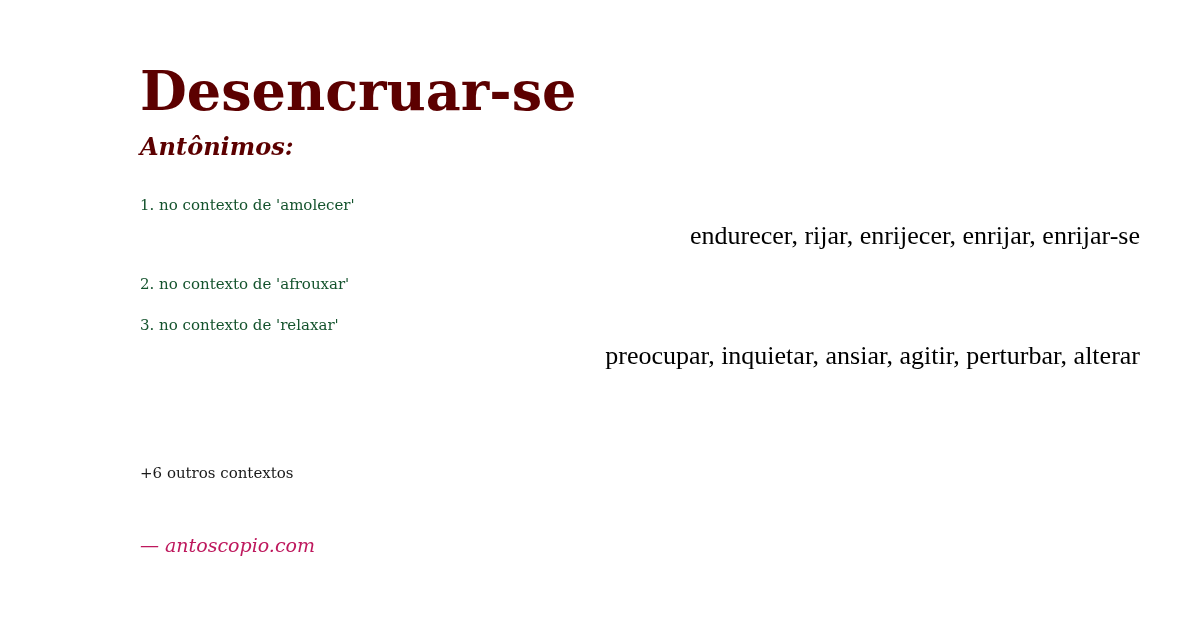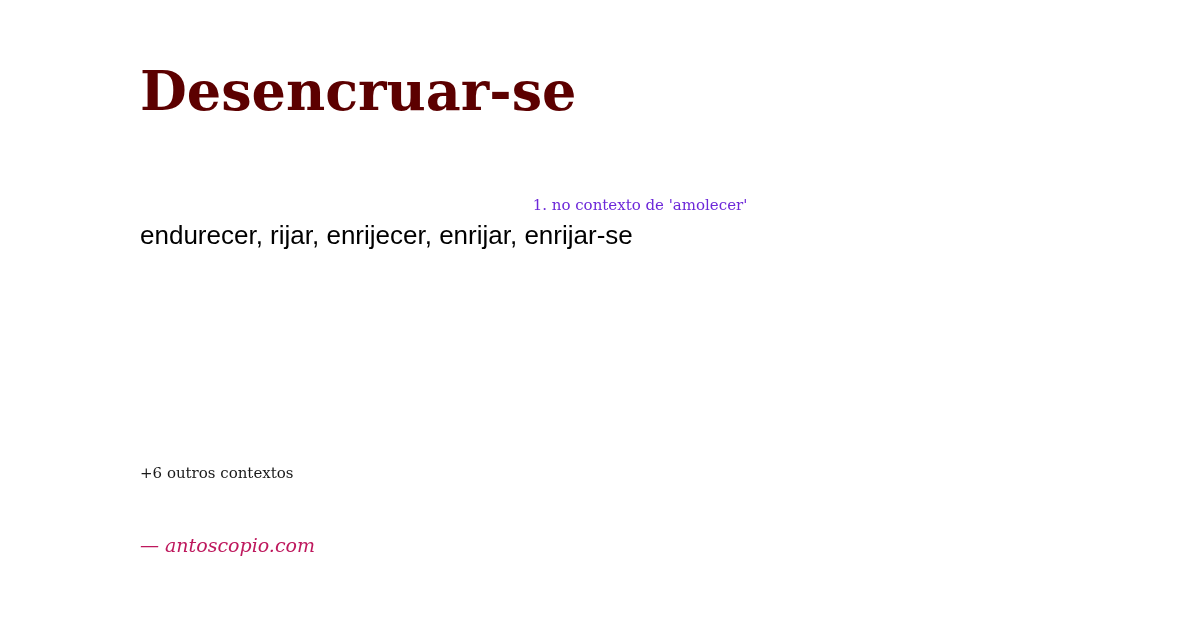--- a/index.html
+++ b/index.html
@@ -49,30 +49,30 @@
     left: 140px;
     top: 196px;
     width: 1000px;
   }
   .sense {
     margin-bottom: 22px;
   }
   .sense-context {
     font-family: "DejaVu Serif", serif;
     font-size: 15px;
-    color: #6d28d9;
+    color: #14532d;
     line-height: 1.3;
     margin-bottom: 2px;
-    text-align: center;
   }
   .sense-words {
-    font-family: Liberation Sans, sans-serif;
+    font-family: Liberation Serif, serif;
     font-size: 26px;
     color: #000000;
     line-height: 1.35;
+    text-align: right;
   }
   .more {
     position: absolute;
     left: 140px;
     top: 464px;
     font-family: "DejaVu Serif", serif;
     font-size: 15px;
     color: #1a1a1a;
   }
   .source {
@@ -85,31 +85,37 @@
     color: #be185d;
   }
 </style>
 </head>
 <body>
 
 <div class="page">
 
   <h1 class="title">Desencruar-se</h1>
 
+  <h2 class="subtitle">Antônimos:</h2>
 
   <div class="senses">
 
     <div class="sense">
       <div class="sense-context">1. no contexto de 'amolecer'</div>
       <div class="sense-words">endurecer, rijar, enrijecer, enrijar, enrijar-se</div>
     </div>
 
     <div class="sense">
+      <div class="sense-context">2. no contexto de 'afrouxar'</div>
     </div>
 
+    <div class="sense">
+      <div class="sense-context">3. no contexto de 'relaxar'</div>
+      <div class="sense-words">preocupar, inquietar, ansiar, agitir, perturbar, alterar</div>
+    </div>
 
   </div>
 
   <div class="more">+6 outros contextos</div>
 
   <div class="source">— antoscopio.com</div>
 
 </div>
 
 </body></html>

